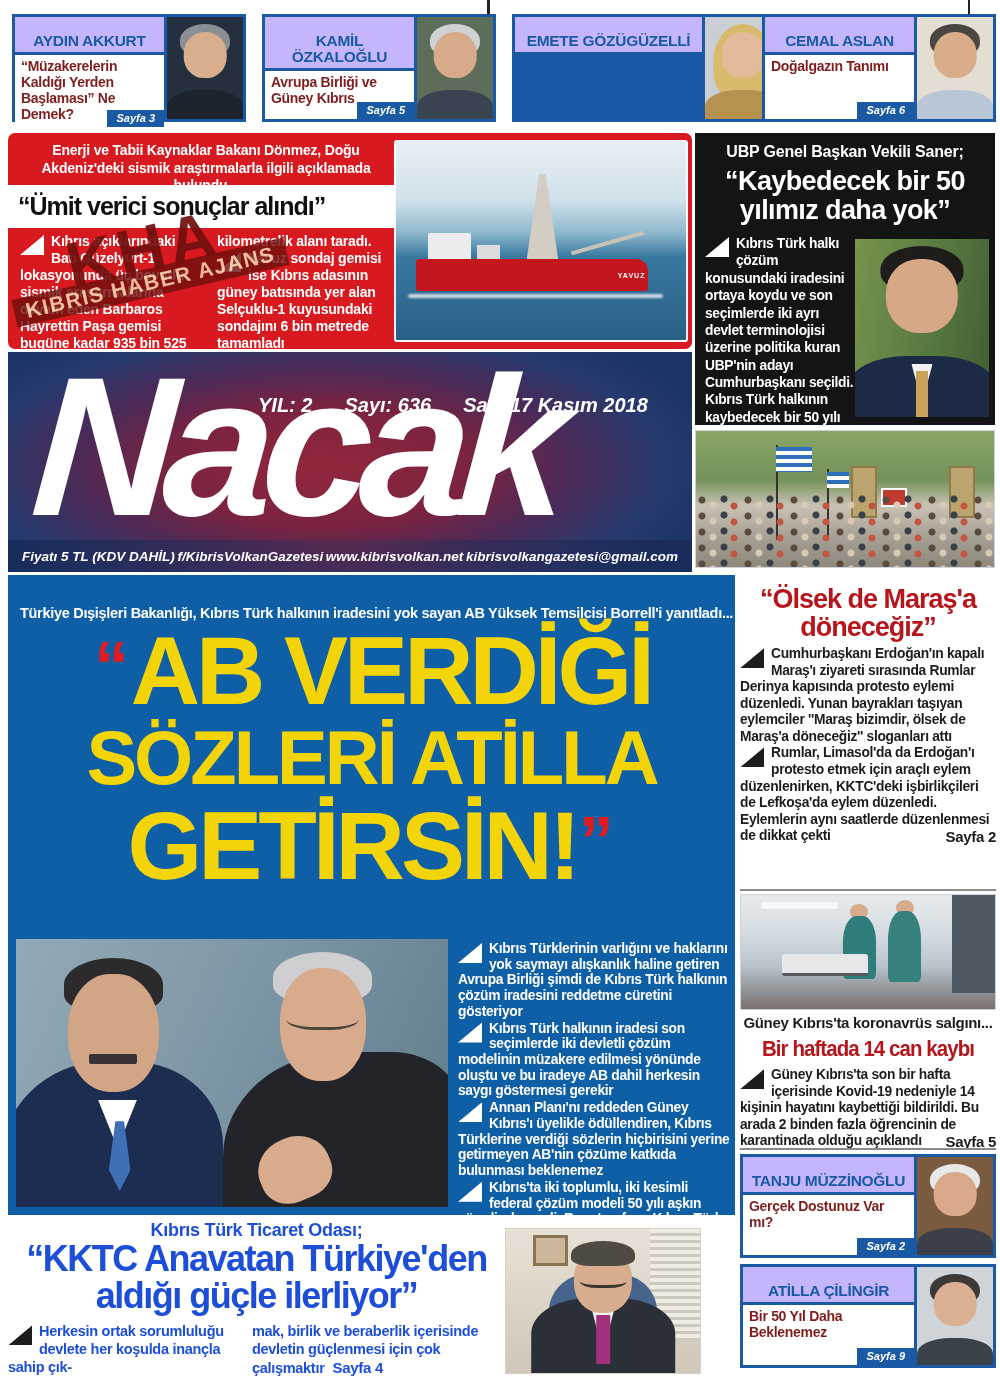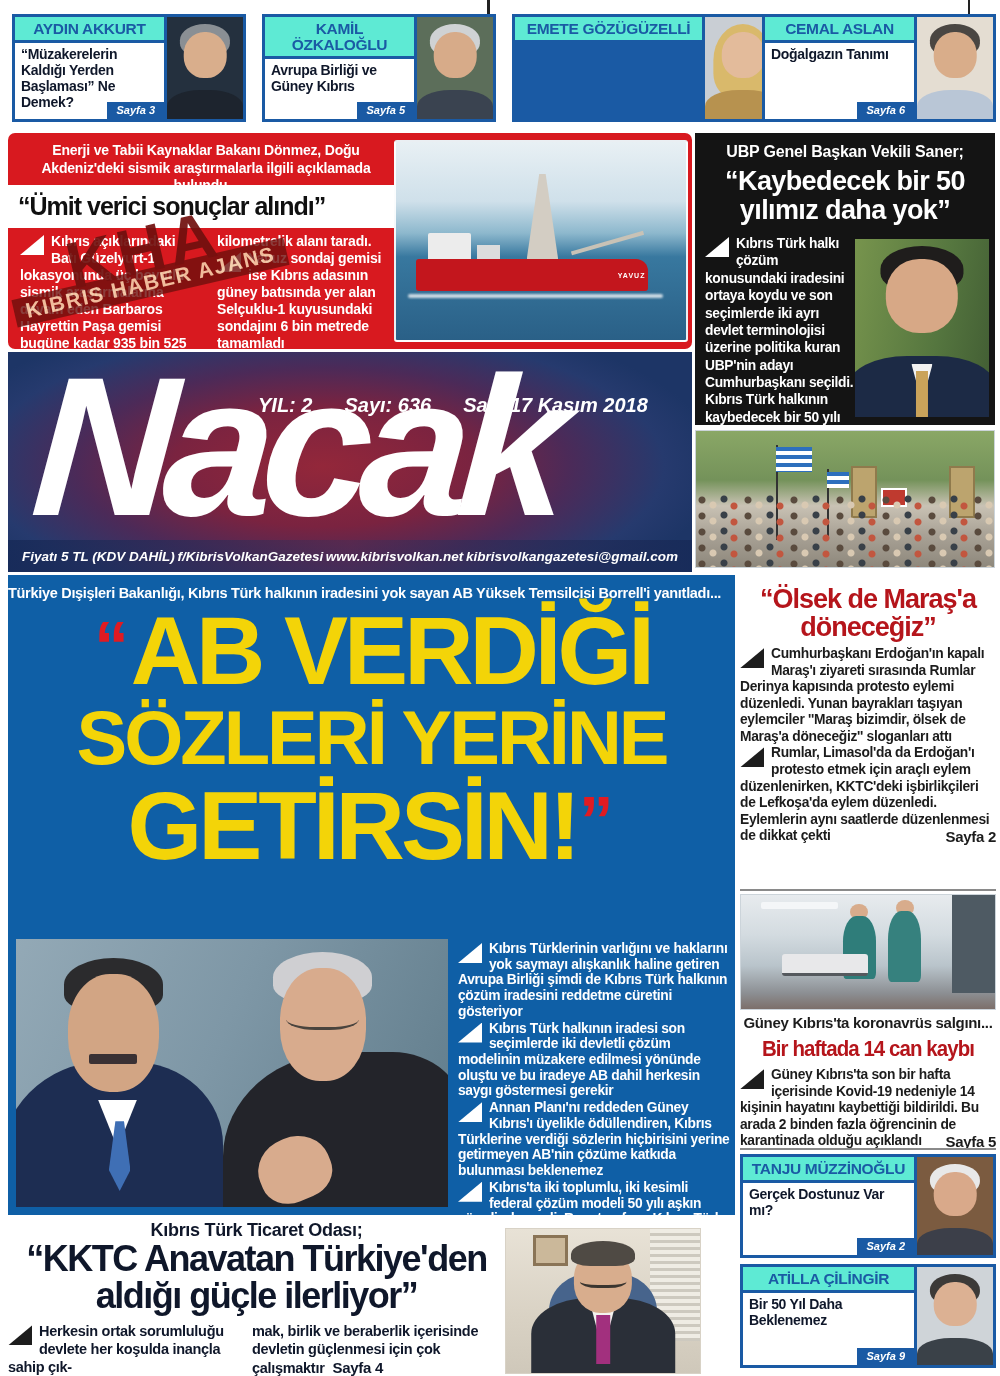--- a/index.html
+++ b/index.html
@@ -8,24 +8,24 @@
         outline:1px solid #cfcfcf;}
   
   .abs{position:absolute;}
   .tri{float:left;width:24px;height:20px;clip-path:polygon(100% 0,100% 100%,0 100%);margin:2px 7px 2px 0;}
   .tri-white{background:#fff;}
   .tri-dark{background:#1d1d1d;}
   
   .colbox{position:absolute;background:#1a5aa4;padding:3px;box-sizing:border-box;}
   .colbox-inner{display:flex;height:100%;gap:3px;}
   .colbox-text{flex:1;display:flex;flex-direction:column;gap:3px;min-width:0;}
-  .colbox-name{background:#5eead4;color:#1a5aa4;font-weight:800;text-align:center;
-               font-size:15.5px;line-height:1.03;padding:4px 2px 3px;letter-spacing:-0.3px;}
+  .colbox-name{background:#c4b5fd;color:#1a5aa4;font-weight:800;text-align:center;
+               font-size:15.5px;line-height:1.03;padding:16px 2px 3px;letter-spacing:-0.3px;}
   .colbox-topic-wrap{background:#fff;flex:1;position:relative;}
-  .colbox-topic{font-size:14px;font-weight:700;color:#0f172a;line-height:1.14;
+  .colbox-topic{font-size:14px;font-weight:700;color:#7f1d1d;line-height:1.14;
                 padding:4px 6px;letter-spacing:-0.3px;}
   .page-badge{position:absolute;right:0;bottom:0;background:#1a5aa4;color:#fff;
               font-style:italic;font-weight:700;font-size:11px;padding:2px 9px 3px;}
   .headshot{width:76px;position:relative;overflow:hidden;background:var(--bg,#9aa4ad);flex:none;}
   .headshot .hair{position:absolute;left:50%;top:7%;width:66%;height:32%;transform:translateX(-50%);
                   background:var(--hair,#555);border-radius:50% 50% 42% 42%;}
   .headshot.long .hair{height:72%;width:78%;border-radius:50% 50% 34% 34%;}
   .headshot .face{position:absolute;left:50%;top:15%;width:56%;height:45%;transform:translateX(-50%);
                   background:var(--skin,#d9b291);border-radius:48% 48% 46% 46%;}
   .headshot .torso{position:absolute;left:50%;bottom:-8%;width:100%;height:36%;transform:translateX(-50%);
@@ -93,21 +93,21 @@
        radial-gradient(circle at 17px 11px,#d9c9b2 3px,transparent 4px),
        radial-gradient(circle at 28px 5px,#384048 3px,transparent 4px),
        radial-gradient(circle at 38px 12px,#c2563f 3px,transparent 4px);
      background-size:46px 16px;}
   .crowd-pillar{position:absolute;top:26%;width:26px;height:52px;background:#bca46e;border:2px solid #8f7a4c;box-sizing:border-box;}
   .flag-pole{position:absolute;width:2px;background:#333;}
   .flag-greek{position:absolute;width:36px;height:25px;background:repeating-linear-gradient(180deg,#2d6fbd 0 4px,#fff 4px 8px);}
   .crowd-sign{position:absolute;width:26px;height:19px;background:#bf3a2f;border:2px solid #fff;box-sizing:border-box;}
   
   .mainbox{left:8px;top:575px;width:727px;height:640px;background:#0f5fa6;color:#fff;}
-  .mb-kicker{font-size:14.5px;font-weight:700;padding:10px 8px 0 0;letter-spacing:-0.3px;white-space:nowrap;}
+  .mb-kicker{font-size:14.5px;font-weight:700;padding:10px 8px 0 12px;letter-spacing:-0.3px;white-space:nowrap;margin-top:20px;}
   .mb-h{ text-align:center;color:#f3d408;font-weight:800;line-height:.95;letter-spacing:-4px;}
   .mb-h.l1{font-size:96px;margin-top:4px;}
   .mb-h.l2{font-size:76px;margin-top:6px;letter-spacing:-3px;}
   .mb-h.l3{font-size:96px;margin-top:6px;}
   .redq{color:#e01b22;font-size:.72em;vertical-align:.22em;letter-spacing:0;margin:0 2px;}
   .mb-photo{position:absolute;left:8px;top:364px;width:432px;height:268px;overflow:hidden;
      background:linear-gradient(115deg,#93a9b6 0%,#7e97a6 45%,#5f7b8a 100%);}
   .pol-l-suit{position:absolute;left:-4%;bottom:-2%;width:52%;height:56%;background:#1d2d52;border-radius:46% 40% 0 0/70% 55% 0 0;}
   .pol-l-shirt{position:absolute;left:19%;bottom:22%;width:9%;height:18%;background:#fff;clip-path:polygon(0 0,100% 0,50% 100%);}
   .pol-l-tie{position:absolute;left:21.5%;bottom:6%;width:5%;height:26%;background:#3f6fb5;clip-path:polygon(30% 0,70% 0,100% 70%,50% 100%,0 70%);}
@@ -136,21 +136,21 @@
   .hospital{left:740px;top:894px;width:256px;height:116px;overflow:hidden;border:1px solid #ccd4da;box-sizing:border-box;
      background:linear-gradient(180deg,#e7ebee 0%,#d3dbe0 35%,#b9c4cb 62%,#8c8f93 86%,#7c6f6a 100%);}
   .hp-door{position:absolute;right:0;top:0;width:17%;height:86%;background:#4e5a63;}
   .hp-fig1{position:absolute;left:40%;top:18%;width:13%;height:56%;background:#2f7d7a;border-radius:40% 40% 10% 10%;}
   .hp-fig2{position:absolute;left:58%;top:14%;width:13%;height:62%;background:#36817e;border-radius:40% 40% 10% 10%;}
   .hp-head1{position:absolute;left:43%;top:8%;width:7%;height:14%;background:#d8ac8c;border-radius:50%;}
   .hp-head2{position:absolute;left:61%;top:4%;width:7%;height:14%;background:#d8ac8c;border-radius:50%;}
   .hp-gurney{position:absolute;left:16%;top:52%;width:34%;height:16%;background:#e8e8ea;border-radius:3px;border-bottom:3px solid #55595e;}
   .hp-light{position:absolute;left:8%;top:6%;width:30%;height:6%;background:#f4f6f8;border-radius:2px;}
   
-  .ticaret{left:8px;top:1220px;width:497px;color:#0f172a;}
+  .ticaret{left:8px;top:1220px;width:497px;color:#1d4ed8;}
   .tc-kicker{text-align:center;font-weight:800;font-size:18px;letter-spacing:-0.3px;}
   .tc-h{text-align:center;font-weight:800;letter-spacing:-1.5px;line-height:1.02;font-size:36px;}
   .tc-body{display:flex;gap:14px;margin-top:9px;}
   .tc-col1{width:230px;}.tc-col2{width:248px;}
   .tc-p{font-size:14.5px;font-weight:700;line-height:1.22;letter-spacing:-0.3px;margin:0;}
   .tc-page{font-weight:800;font-size:15px;margin-left:8px;}
   .desk-photo{left:505px;top:1228px;width:196px;height:146px;overflow:hidden;border:1px solid #d8d2c6;box-sizing:border-box;
      background:linear-gradient(180deg,#e8e2d6,#d9d2c4 60%,#cfc8ba);}
   .dk-blinds{position:absolute;right:0;top:0;width:26%;height:78%;
      background:repeating-linear-gradient(180deg,#efece4 0 4px,#cdc9bf 4px 7px);}
@@ -303,21 +303,21 @@
     <div class="flag-greek" style="left:27%;top:12%;"></div>
     <div class="flag-pole" style="left:44%;top:28%;height:50%;"></div>
     <div class="flag-greek" style="left:44%;top:30%;width:22px;height:16px;"></div>
     <div class="crowd-sign" style="left:62%;top:42%;"></div>
     <div class="crowd-dots"></div>
   </div>
 
   <div class="abs mainbox">
     <div class="mb-kicker">Türkiye Dışişleri Bakanlığı, Kıbrıs Türk halkının  iradesini yok sayan AB Yüksek Temsilcisi Borrell'i yanıtladı...</div>
     <div class="mb-h l1"><span class="redq">“</span><span>AB VERDİĞİ</span></div>
-    <div class="mb-h l2">SÖZLERİ YERİNE</div>
+    <div class="mb-h l2">SÖZLERİ ATİLLA</div>
     <div class="mb-h l3"><span>GETİRSİN!</span><span class="redq">”</span></div>
     <div class="mb-photo">
       <div class="pol-r-jacket"></div>
         <div class="pol-r-hair"></div>
         <div class="pol-r-face"></div>
       <div class="pol-r-gl"></div>
         <div class="pol-r-hand"></div>
       <div class="pol-l-suit"></div>
         <div class="pol-l-hair"></div>
         <div class="pol-l-face"></div>

